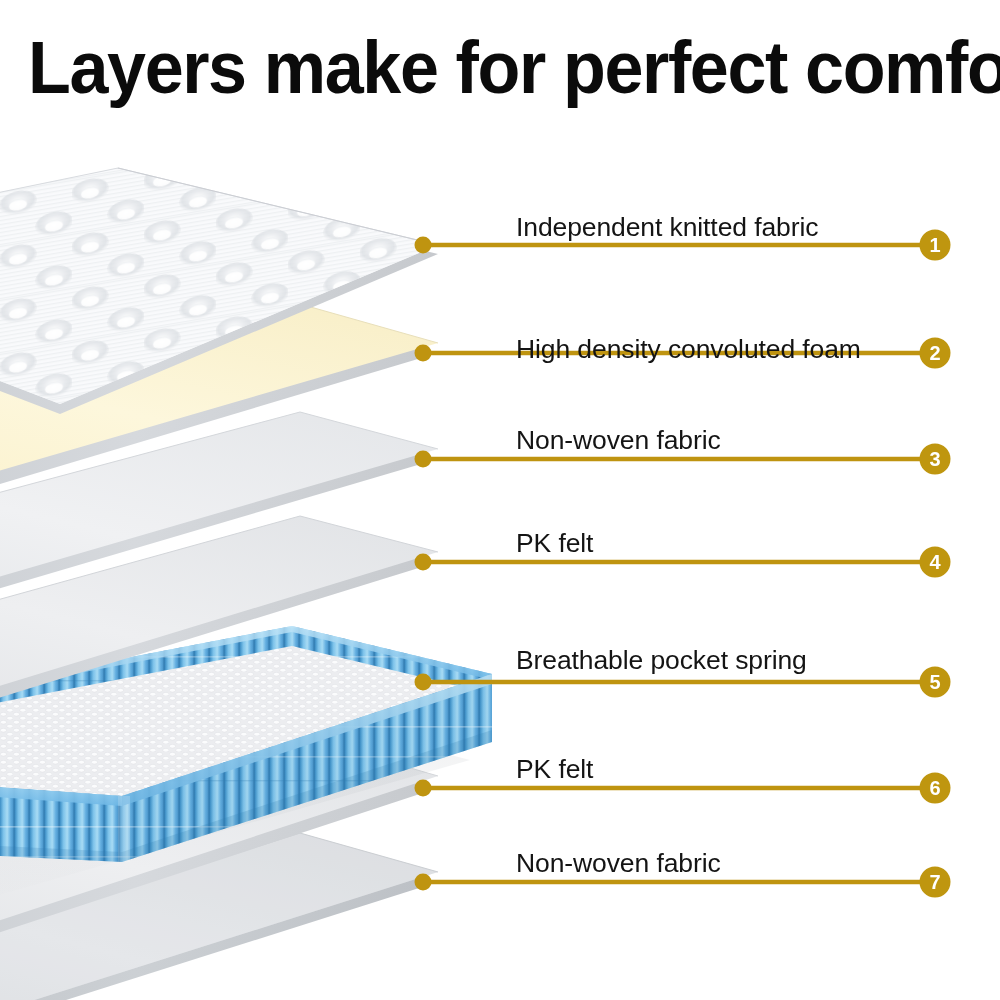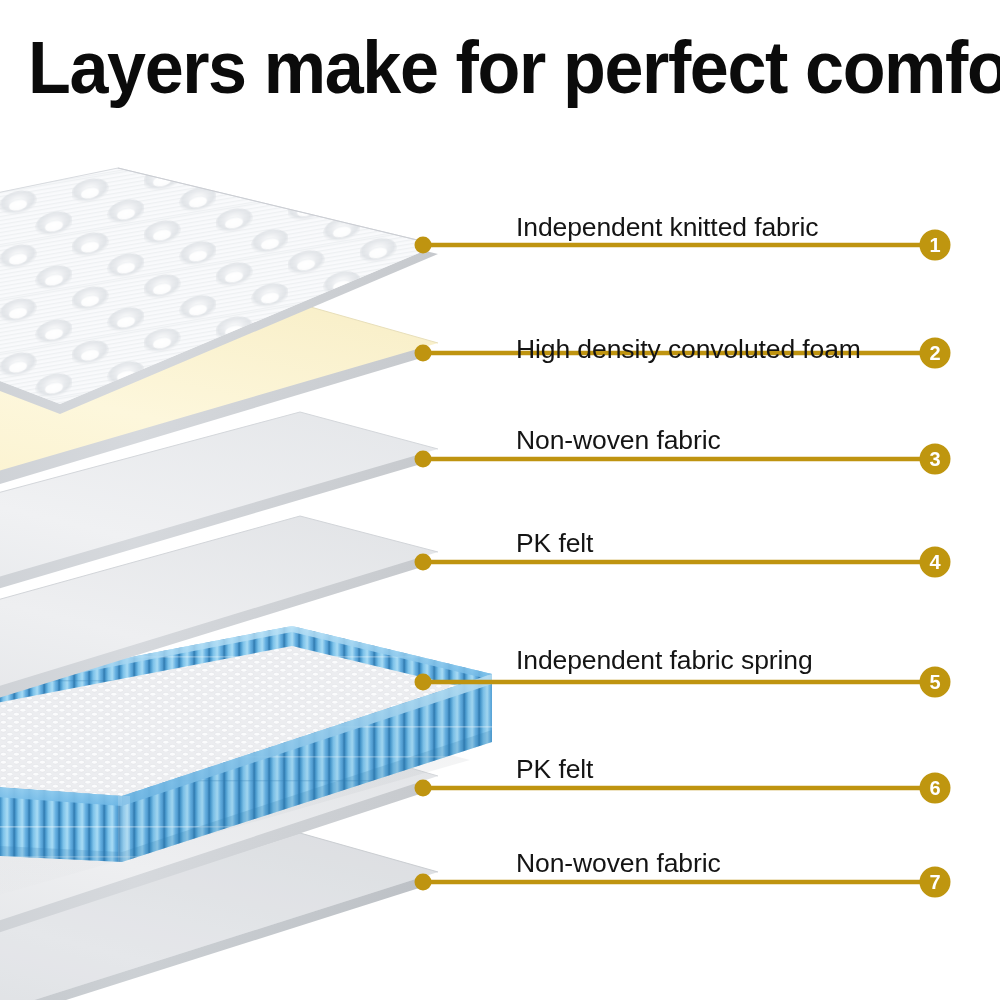--- a/index.html
+++ b/index.html
@@ -297,21 +297,21 @@
       <circle cx="935" cy="682" r="15.5"></circle>
       <circle cx="935" cy="788" r="15.5"></circle>
       <circle cx="935" cy="882" r="15.5"></circle>
     </g>
   </svg>
 
   <div class="callout-label" style="left:516px; top:212px;">Independent knitted fabric</div>
   <div class="callout-label" style="left:516px; top:320px;margin-top:14px;">High density convoluted foam</div>
   <div class="callout-label" style="left:516px; top:425px;">Non-woven fabric</div>
   <div class="callout-label" style="left:516px; top:528px;">PK felt</div>
-  <div class="callout-label" style="left:516px; top:645px;">Independent fabric spring</div>
+  <div class="callout-label" style="left:516px; top:645px;">Breathable pocket spring</div>
   <div class="callout-label" style="left:516px; top:754px;">PK felt</div>
   <div class="callout-label" style="left:516px; top:848px;">Non-woven fabric</div>
 
   <div class="badge-num" style="left:920px; top:230px;">1</div>
   <div class="badge-num" style="left:920px; top:338px;">2</div>
   <div class="badge-num" style="left:920px; top:444px;">3</div>
   <div class="badge-num" style="left:920px; top:547px;">4</div>
   <div class="badge-num" style="left:920px; top:667px;">5</div>
   <div class="badge-num" style="left:920px; top:773px;">6</div>
   <div class="badge-num" style="left:920px; top:867px;">7</div>

